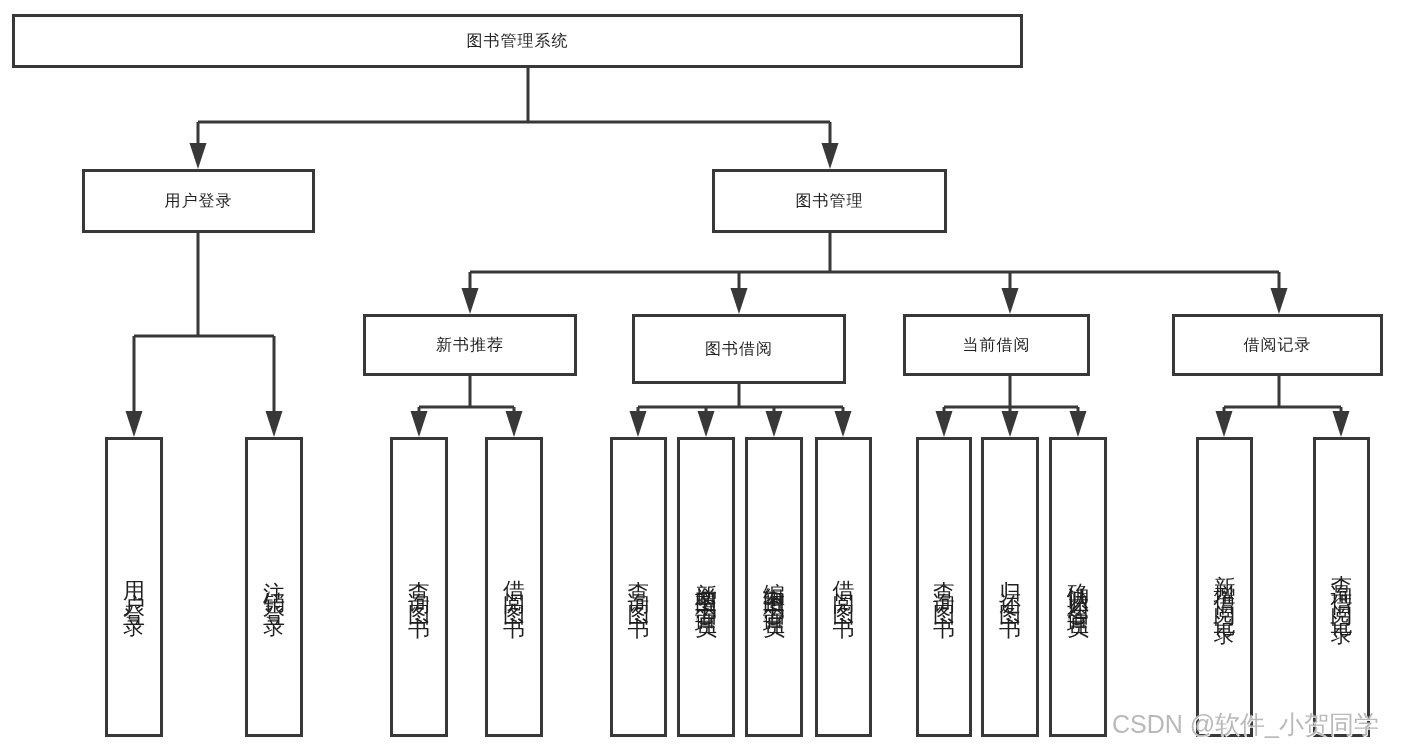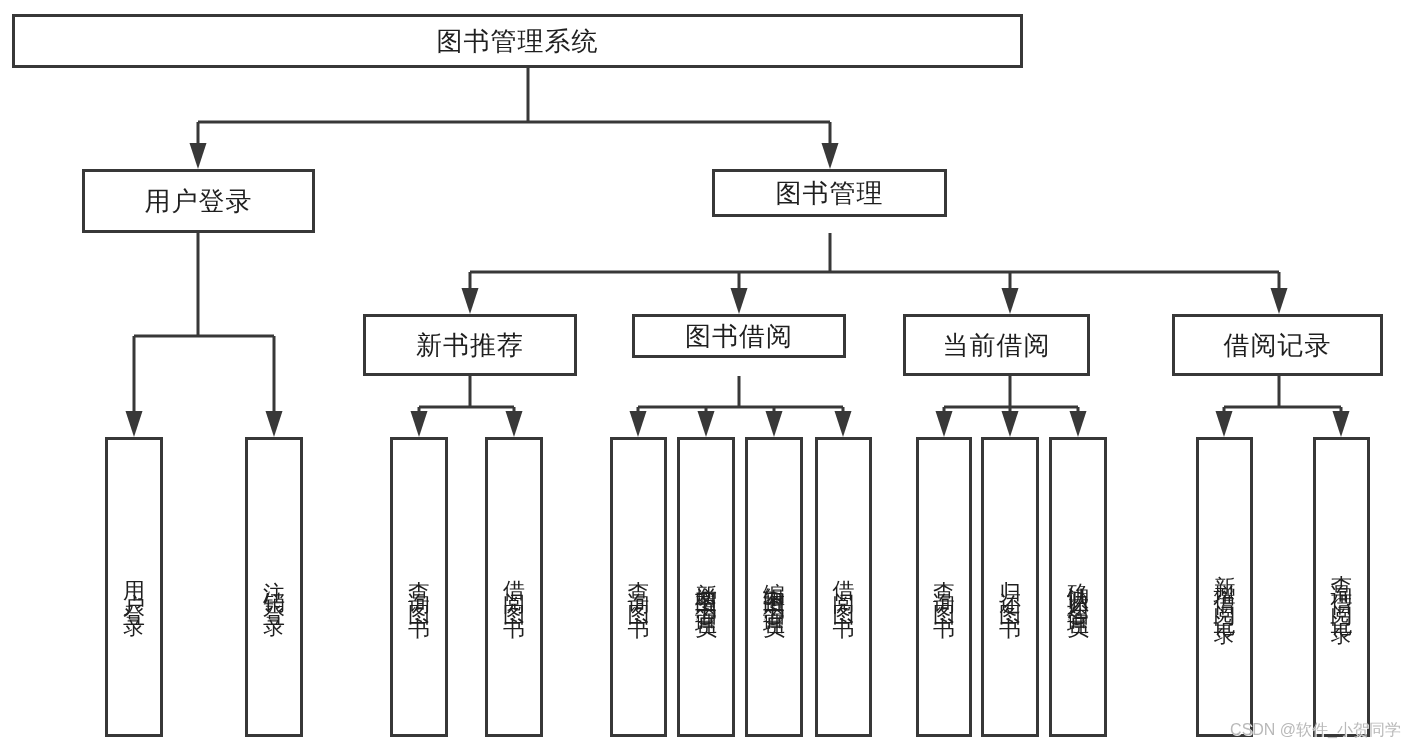--- a/index.html
+++ b/index.html
@@ -20,32 +20,32 @@
   .connectors{position:absolute;left:0;top:0;width:1405px;height:747px;}
   .box{
     position:absolute;
     box-sizing:border-box;
     border:3px solid var(--line);
     background:#fff;
     display:flex;
     align-items:center;
     justify-content:center;
   }
-  .h-box{font-size:26px;letter-spacing:1px;white-space:nowrap;}
+  .h-box{font-size:16px;letter-spacing:1px;white-space:nowrap;}
   .v-box{padding:4px 0;}
   .v-text{
     writing-mode:vertical-rl;
     font-size:22px;
     line-height:1;
     white-space:nowrap;
   }
   .watermark{
     position:absolute;
-    right:4px;bottom:6px;
-    font-size:16px;
+    right:26px;bottom:6px;
+    font-size:25px;
     color:var(--wm);
     text-shadow:1px 1px 0 rgba(255,255,255,0.9);
     white-space:nowrap;
   }
 </style>
 </head>
 <body>
 
 <div class="canvas">
 
@@ -82,28 +82,28 @@
     </g>
   </svg>
 
   <div class="box h-box" style="left:12px;top:14px;width:1011px;height:54px;">
     <span>图书管理系统</span>
   </div>
 
   <div class="box h-box" style="left:82px;top:169px;width:233px;height:64px;">
     <span>用户登录</span>
   </div>
-  <div class="box h-box" style="left:712px;top:169px;width:235px;height:48px;">
+  <div class="box h-box" style="left:712px;top:169px;width:235px;height:64px;">
     <span>图书管理</span>
   </div>
 
   <div class="box h-box" style="left:363px;top:314px;width:214px;height:62px;">
     <span>新书推荐</span>
   </div>
-  <div class="box h-box" style="left:632px;top:314px;width:214px;height:44px;">
+  <div class="box h-box" style="left:632px;top:314px;width:214px;height:70px;">
     <span>图书借阅</span>
   </div>
   <div class="box h-box" style="left:903px;top:314px;width:187px;height:62px;">
     <span>当前借阅</span>
   </div>
   <div class="box h-box" style="left:1172px;top:314px;width:211px;height:62px;">
     <span>借阅记录</span>
   </div>
 
   <div class="box v-box" style="left:105px;top:437px;width:58px;height:300px;">

